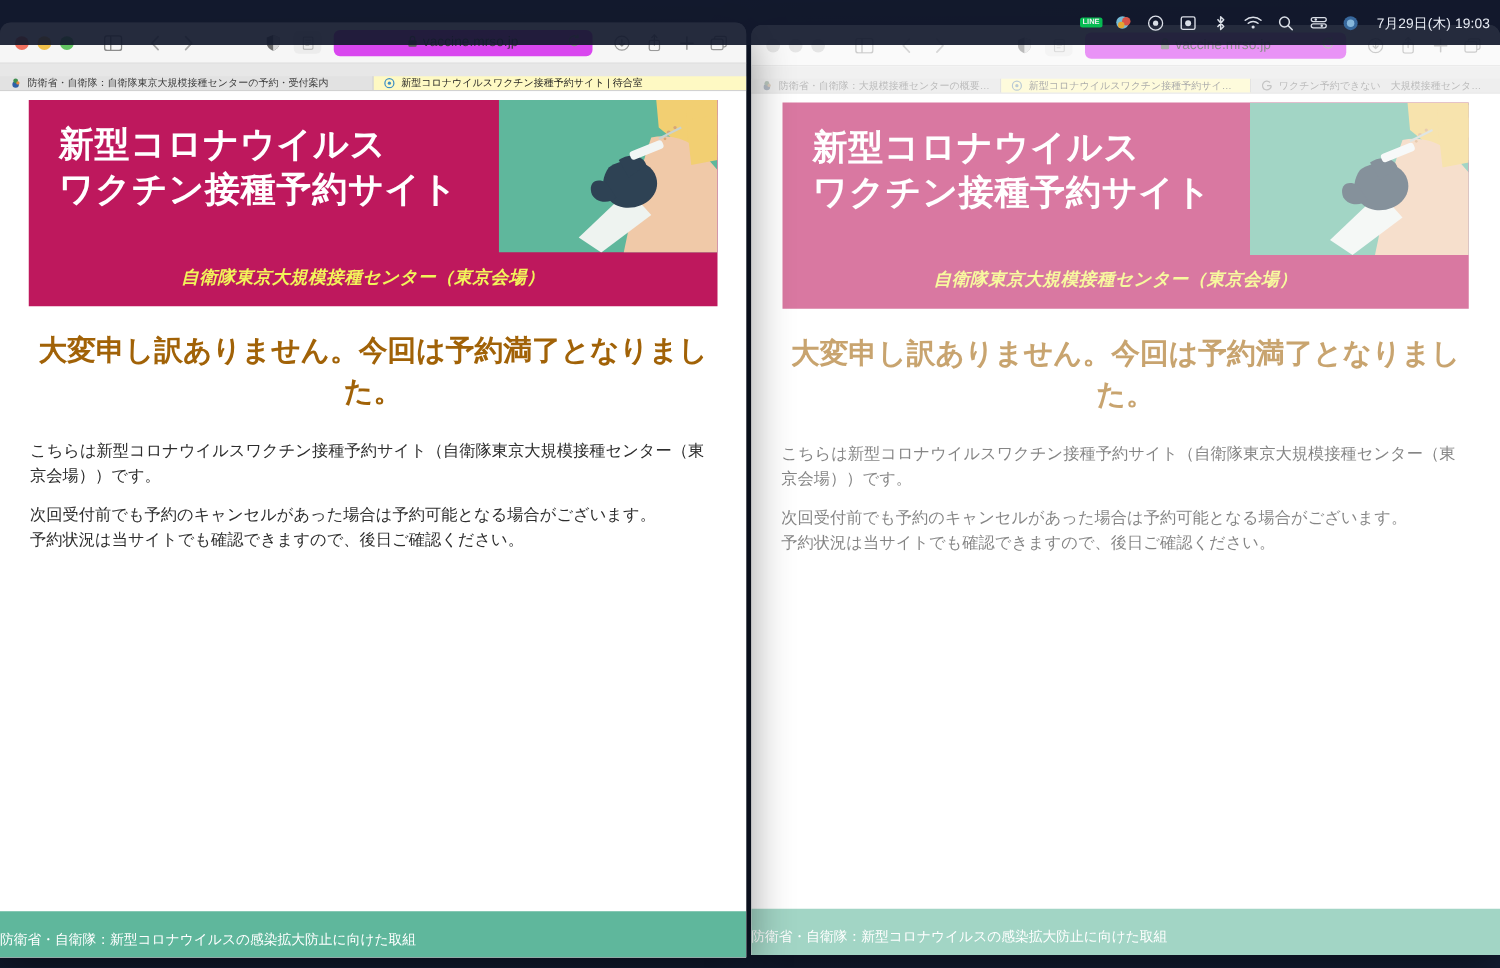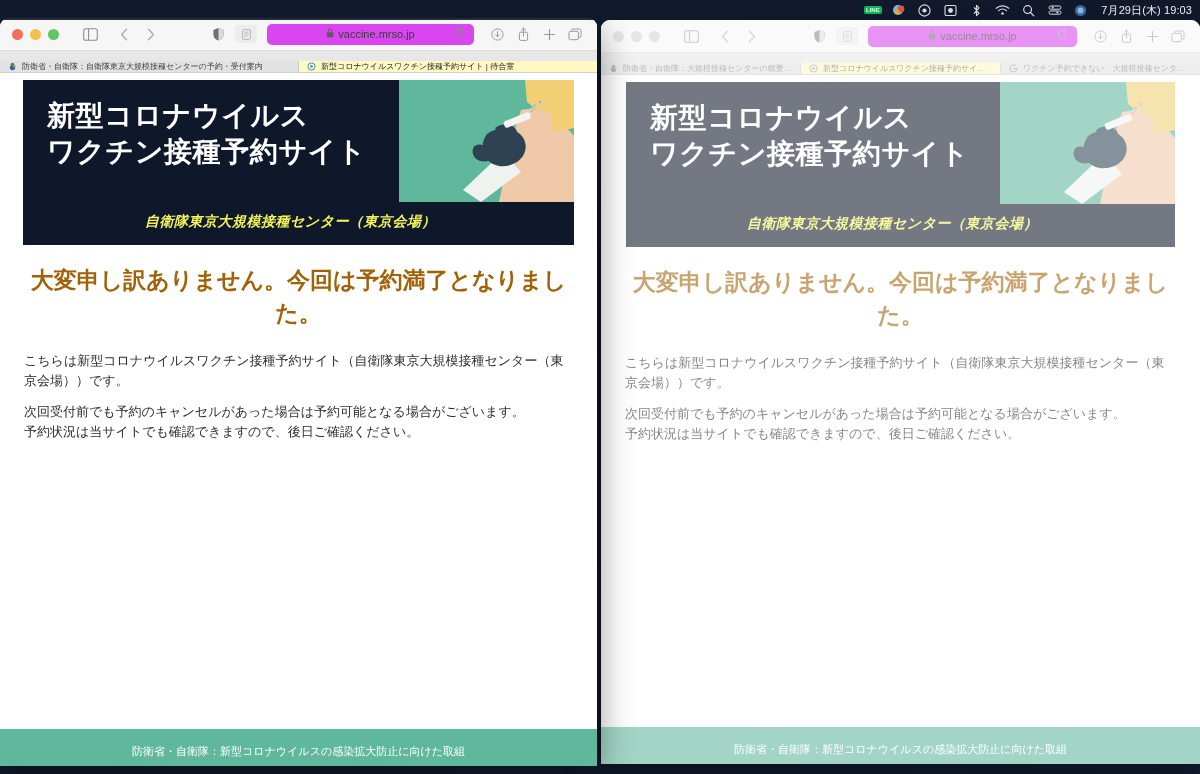--- a/index.html
+++ b/index.html
@@ -11,21 +11,21 @@
   body { background: #111a2e; position: relative; }
 
   
   .desktop {
     position: absolute; inset: 0;
     background: linear-gradient(160deg, #16203a 0%, #0f1728 45%, #131d33 100%);
   }
 
   
   .menubar {
-    position: absolute; top: 0; left: 0; right: 0; height: 20px;
+    position: absolute; top: 0; left: 0; right: 0; height: 36px;
     background: rgba(18, 25, 44, 0.92);
     display: flex; align-items: center; justify-content: flex-end;
     padding-right: 8px; gap: 11px;
     color: #e9edf5; font-size: 10.5px;
     z-index: 60;
   }
   .mb-icon {
     display: inline-flex; align-items: center; justify-content: center;
     width: 15px; height: 15px; opacity: .93;
   }
@@ -107,21 +107,21 @@
   .tab .tab-label { overflow: hidden; text-overflow: ellipsis; }
 
   
   .page { background: #fff; position: relative; height: calc(100% - 55px); overflow: hidden; }
   .page-inner { padding: 0; height: 100%; position: relative; }
 
   
   .hero {
     margin: 7px 23px 0 23px;
     height: 165px;
-    background: #0f172a;
+    background: #be185d;
     position: relative; overflow: hidden;
     display: flex; flex-direction: column; justify-content: space-between;
     padding: 18px 16px 14px 0;
   }
   .win-right .hero { margin: 7px 25px 0 25px; }
   .hero-title {
     color: #fff; font-weight: bold;
     font-size: 28px; line-height: 1.28;
     padding-left: 24px; letter-spacing: .6px;
     position: relative; z-index: 2;
@@ -148,21 +148,21 @@
     font-family: Liberation Mono, monospace;
     font-size: 13px; color: #2d2d2d; line-height: 1.5;
     margin: 22px 24px 0 24px;
   }
   .body-copy p + p { margin-top: 12px; }
 
   
   .site-footer {
     position: absolute; left: 0; right: 0; bottom: 0;
     height: 44px; background: #5fb79c;
-    display: flex; align-items: center; justify-content: center;
+    display: flex; align-items: center; justify-content: flex-start;
     color: #fff; font-size: 11px;
     font-family: "Liberation Serif", "DejaVu Serif", serif;
   }
 
   
   .dim {
     position: absolute; inset: 0; background: rgba(255,255,255,.42);
     pointer-events: none; z-index: 50;
   }
   .win-right .tab { color:#8b8b8b; }

